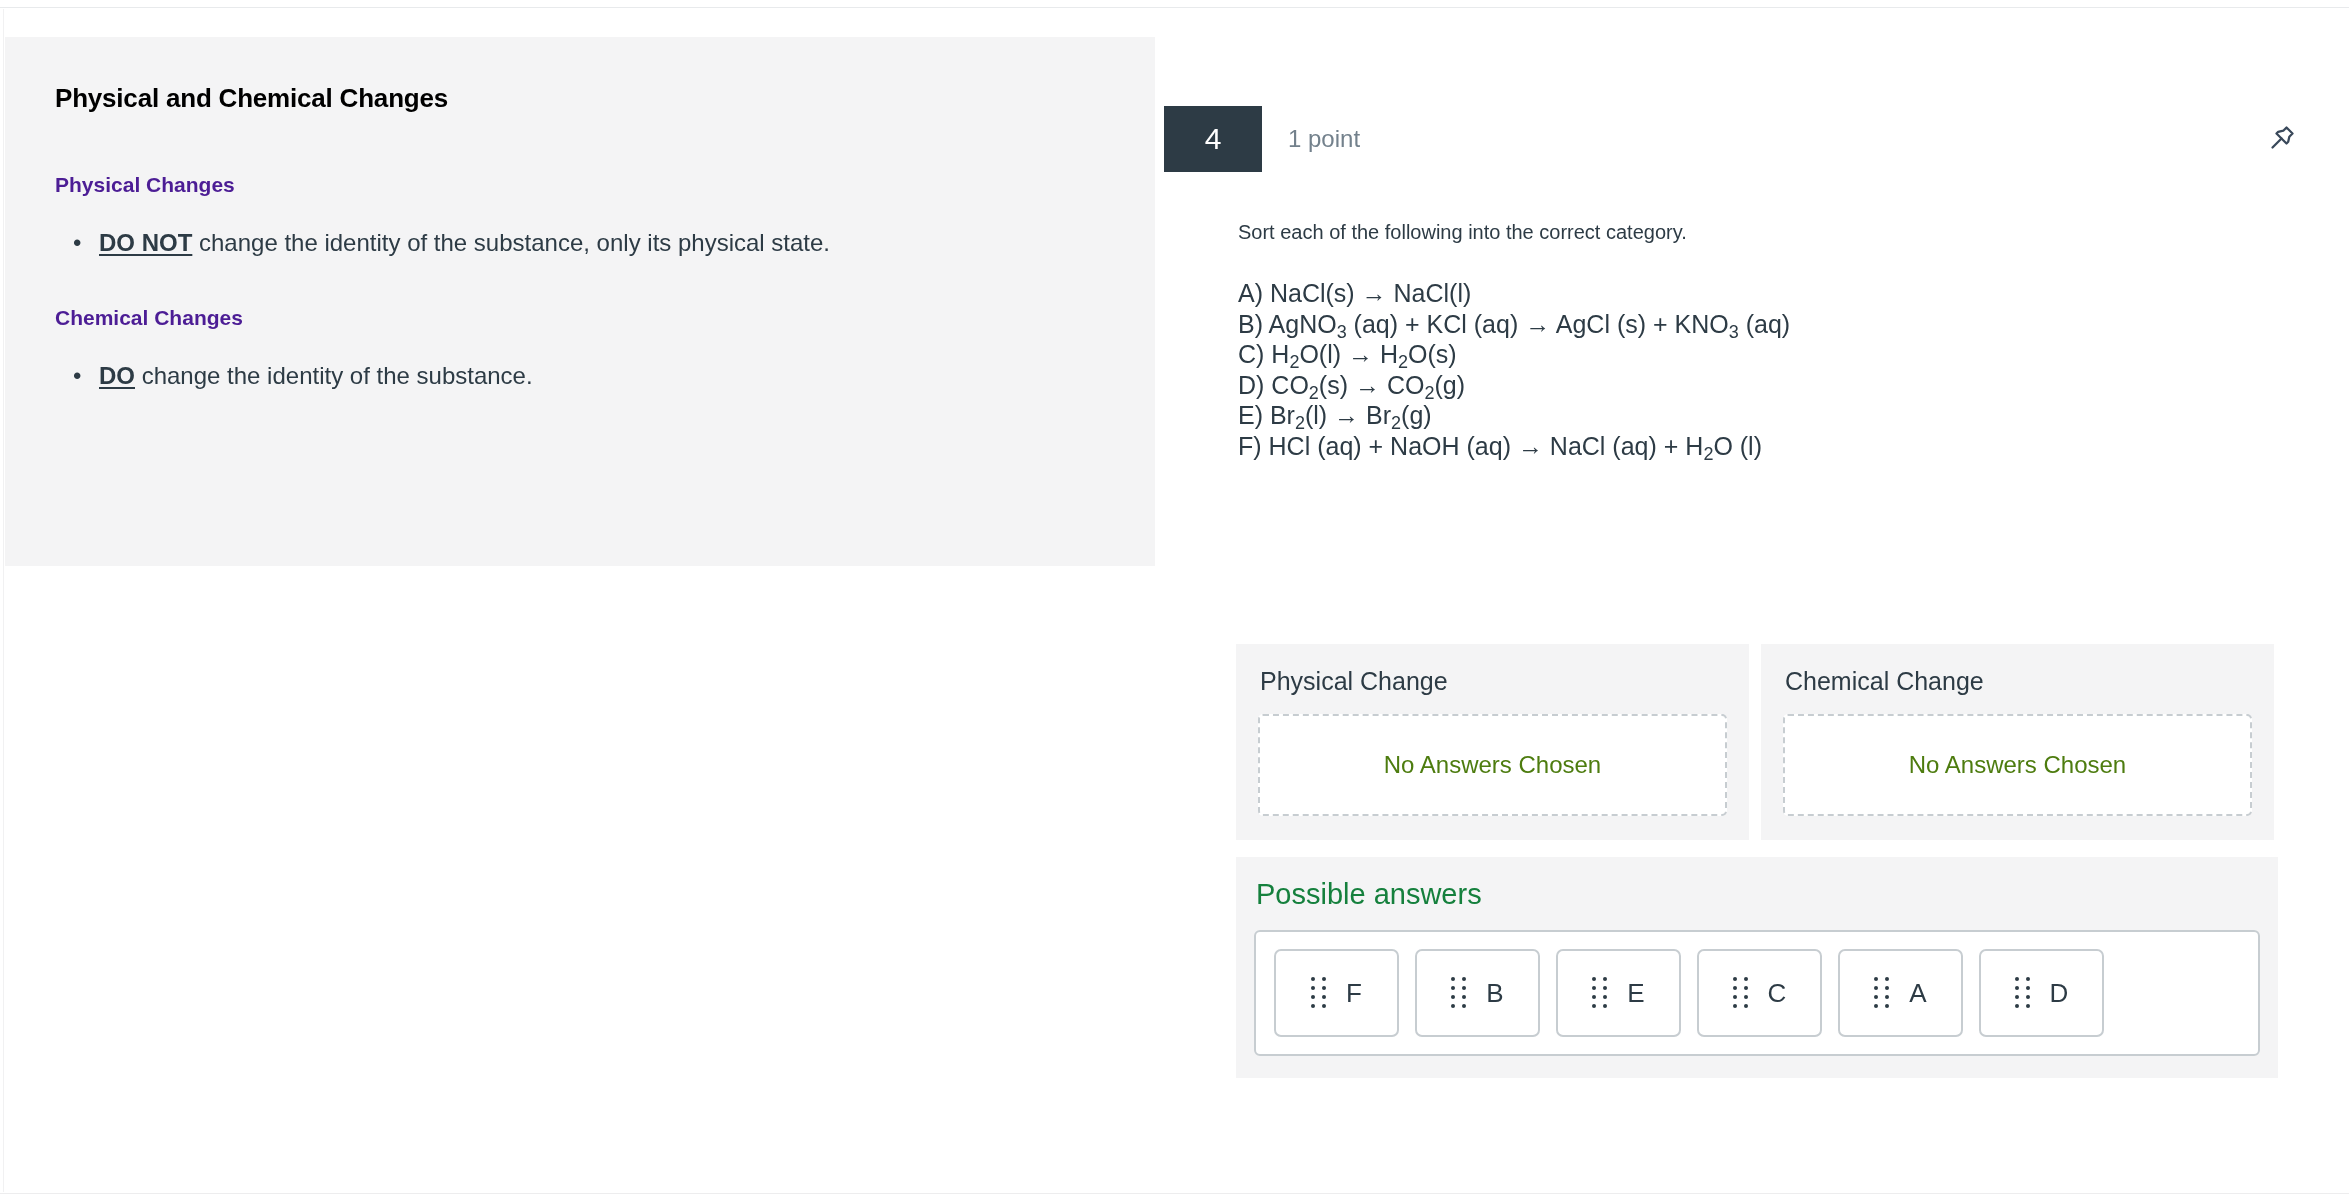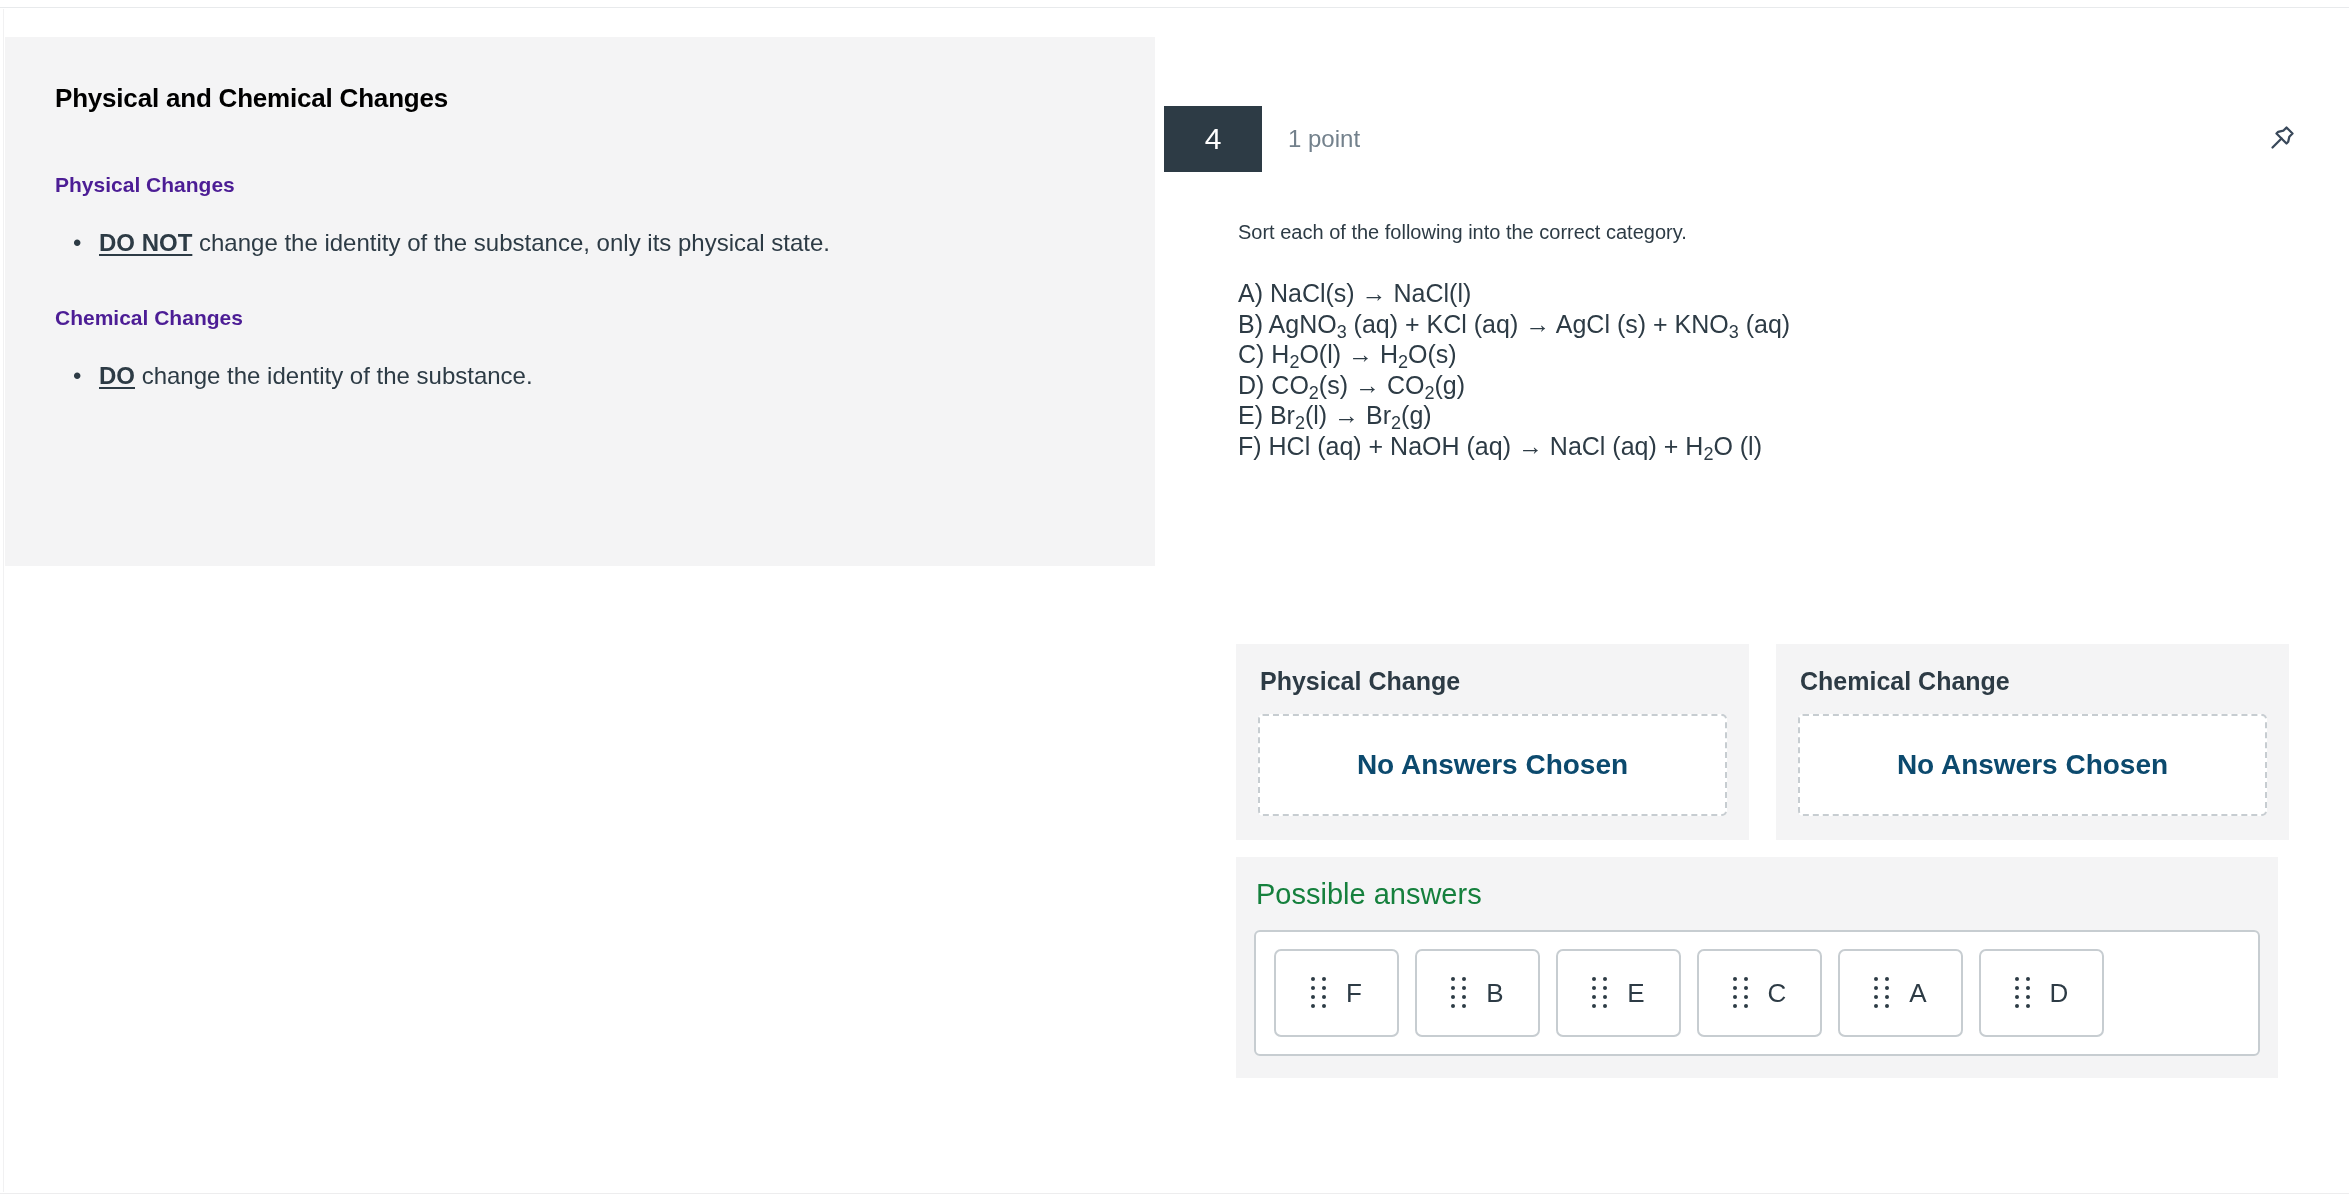--- a/index.html
+++ b/index.html
@@ -175,22 +175,21 @@
 
   
   .answer-area {
     position: absolute;
     left: 80px;
     top: 635px;
     width: 1060px;
   }
   .buckets {
     display: flex;
-    gap: 27px;
-    font-weight: bold;
+    gap: 12px;
   }
   .bucket {
     background: #f4f4f5;
     box-sizing: border-box;
     padding: 22px 22px 24px 22px;
   }
   .bucket.physical { width: 513px; }
   .bucket.chemical { width: 513px; }
   .bucket-title {
     font-size: 25px;
@@ -202,22 +201,22 @@
     height: 102px;
     border: 2px dashed #c7cdd1;
     border-radius: 5px;
     background: #ffffff;
     display: flex;
     align-items: center;
     justify-content: center;
     box-sizing: border-box;
   }
   .dropzone-text {
-    font-size: 28px;
-    color: #0c4a6e;
+    font-size: 24px;
+    color: #4d7c0f;
   }
 
   .pool {
     margin-top: 17px;
     width: 1042px;
     background: #f4f4f5;
     box-sizing: border-box;
     padding: 20px 18px 22px 18px;
   }
   .pool-title {

